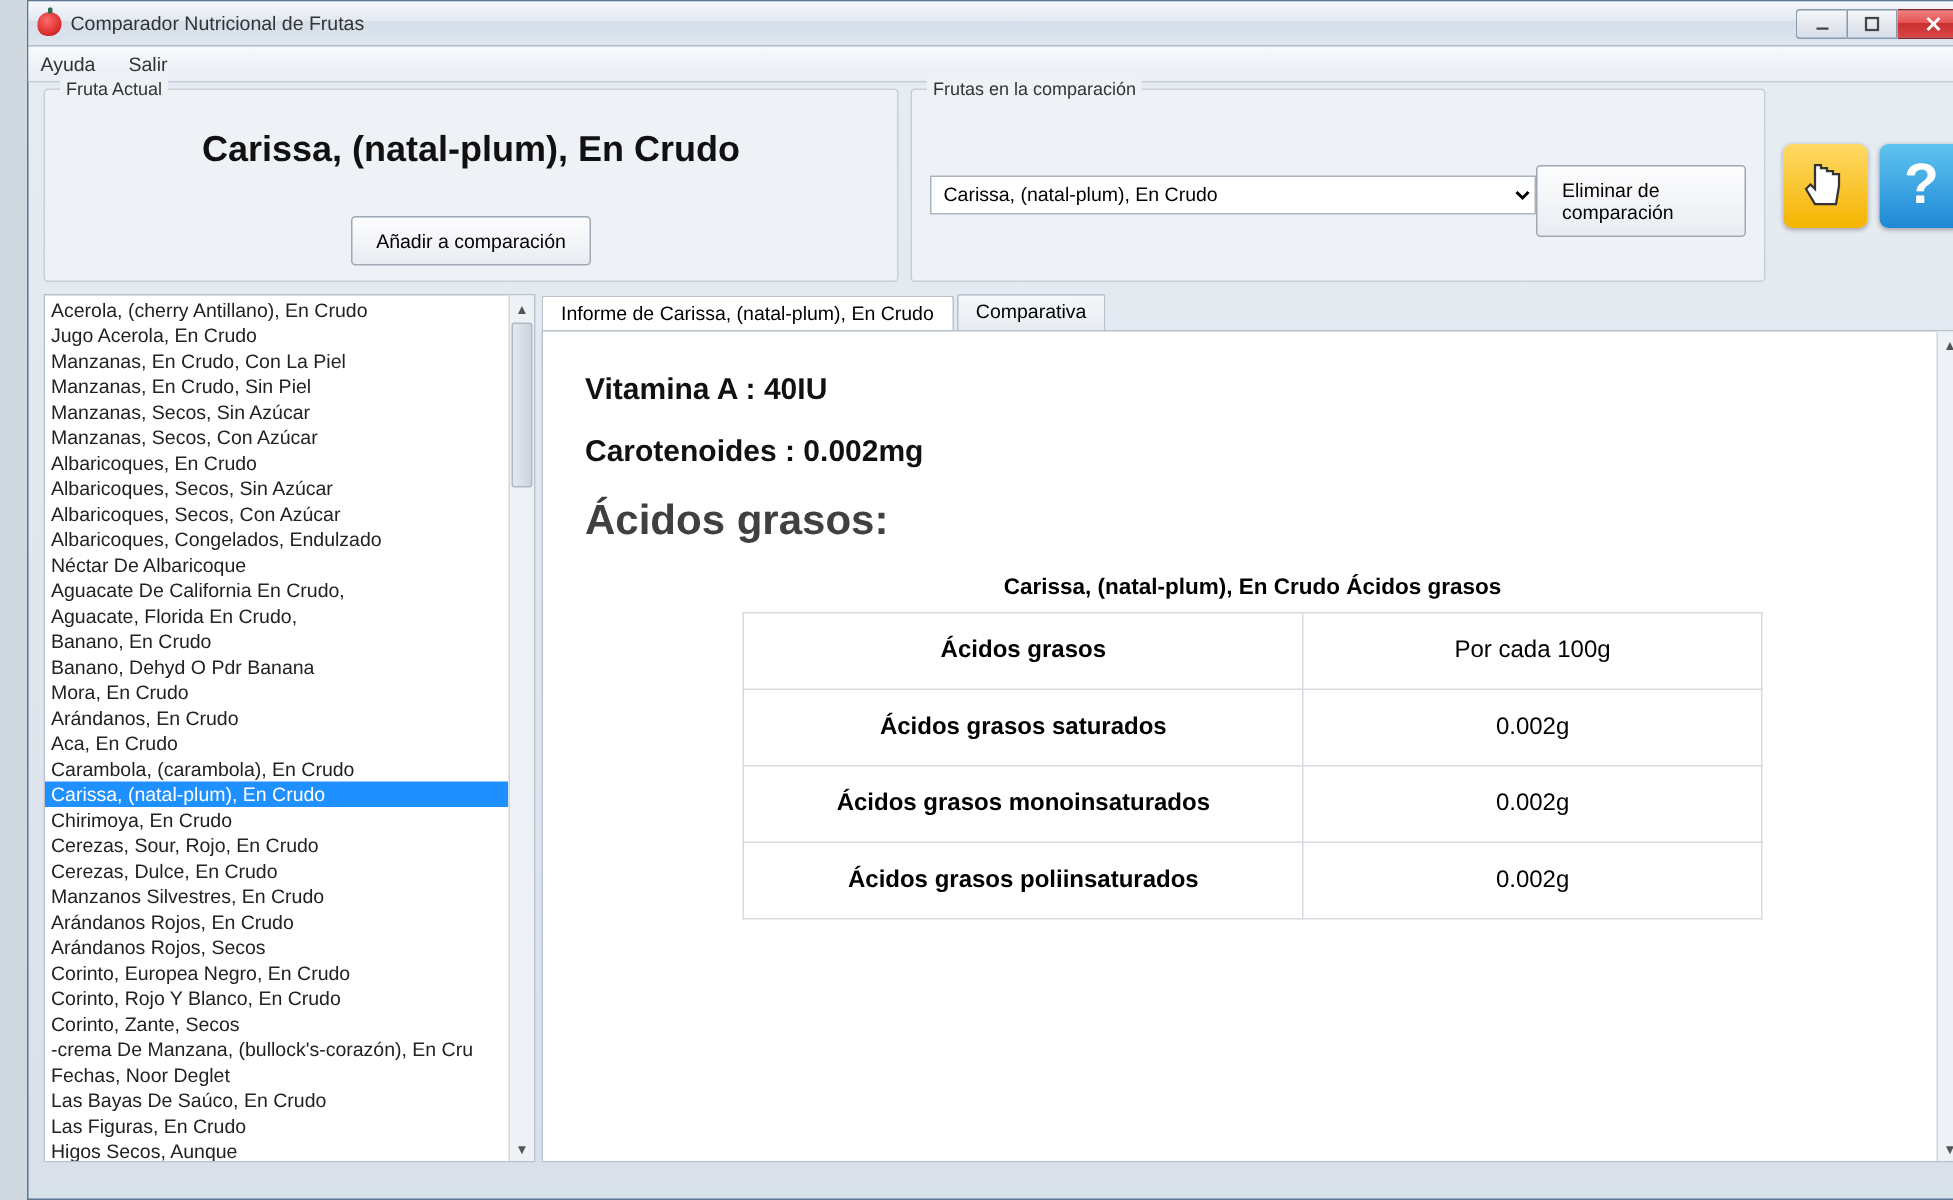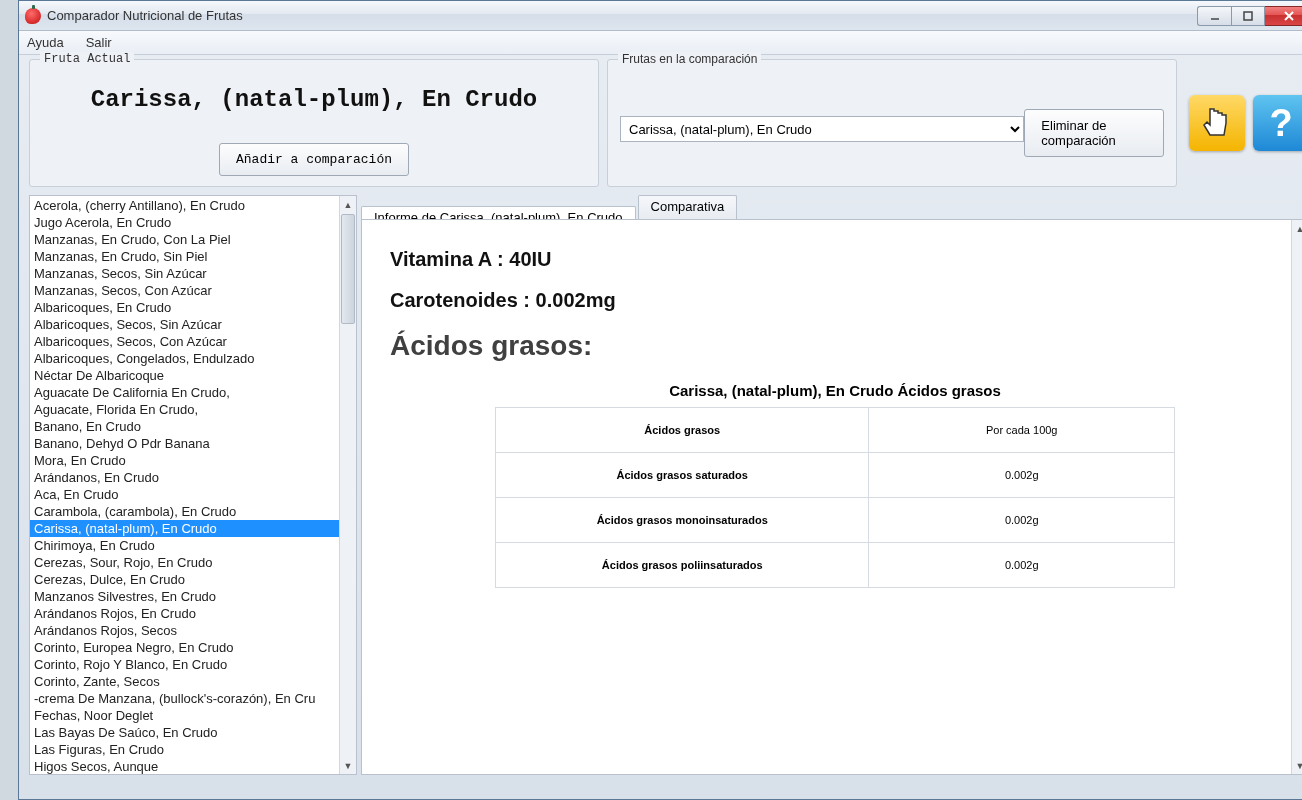--- a/index.html
+++ b/index.html
@@ -101,21 +101,21 @@
 }
 .groupbox .legend {
   position: absolute;
   top: -8px;
   left: 10px;
   padding: 0 4px;
   background: #eef1f5;
   font-size: 12px;
   color: #333;
 }
-.gb-left { flex: 1; text-align: center; font-family: Liberation Mono, monospace; }
+.gb-left { flex: 1; text-align: center; }
 .gb-left h2 {
   font-size: 24px;
   font-weight: bold;
   padding: 8px 0 18px 0;
   color: #111;
 }
 .gb-right { flex: 1; display: flex; flex-direction: row; align-items: center; }
 .gb-right select {
   width: 100%;
   height: 26px;
@@ -225,21 +225,21 @@
   border-bottom: none;
   padding: 3px 12px 0 12px;
   background: linear-gradient(to bottom, #f5f7fa, #e8ecf1);
   cursor: pointer;
   border-radius: 2px 2px 0 0;
   margin-right: 2px;
 }
 .tab.active {
   background: #fff;
   position: relative;
-  top: 11px;
+  top: 1px;
   padding-bottom: 1px;
 }
 .report-body {
   flex: 1;
   border: 1px solid #b8c1cc;
   background: #fff;
   padding: 18px 28px;
   overflow: hidden;
   position: relative;
 }
@@ -258,21 +258,21 @@
 .table-caption {
   text-align: center;
   font-weight: bold;
   font-size: 15px;
   margin-bottom: 8px;
 }
 .fat-table {
   width: 680px;
   margin: 0 auto;
   border-collapse: collapse;
-  font-size: 11px;
+  font-size: 16px;
 }
 .fat-table td {
   border: 1px solid #d6dbe1;
   padding: 16px 10px;
   text-align: center;
 }
 .fat-table td:first-child { font-weight: bold; width: 55%; }
 .report-scroll {
   position: absolute;
   top: 0; right: 0; bottom: 0;

